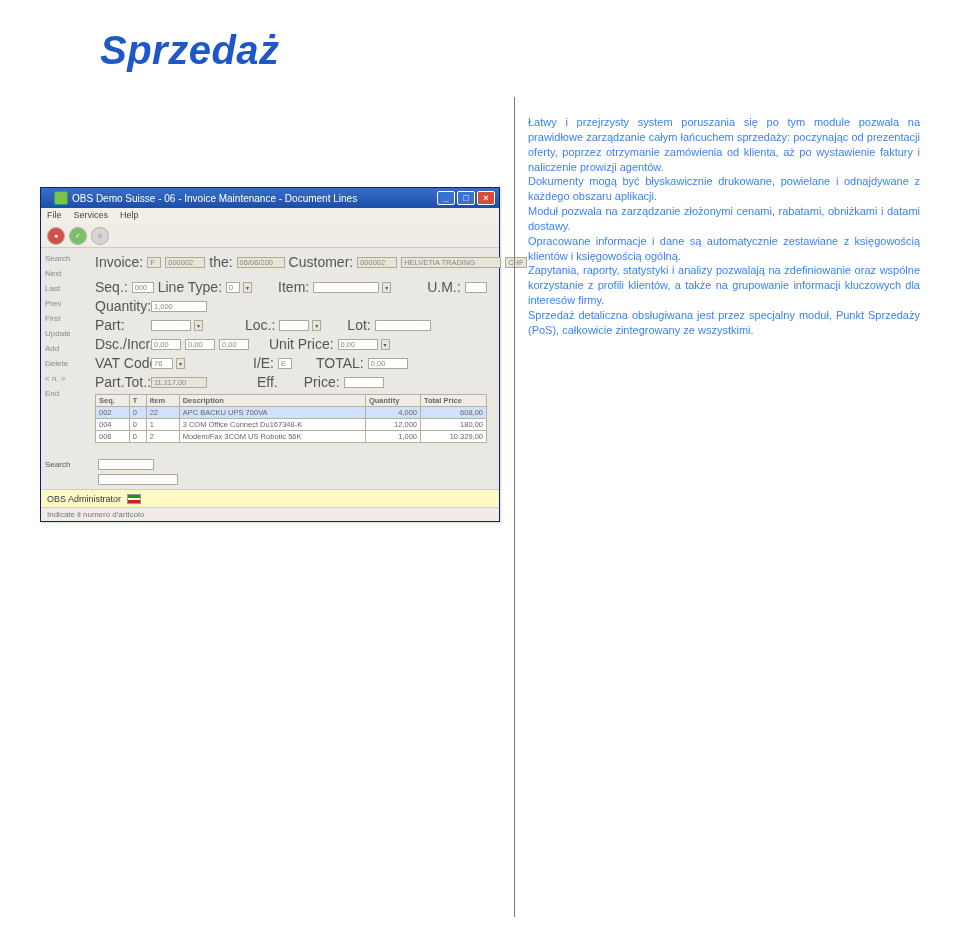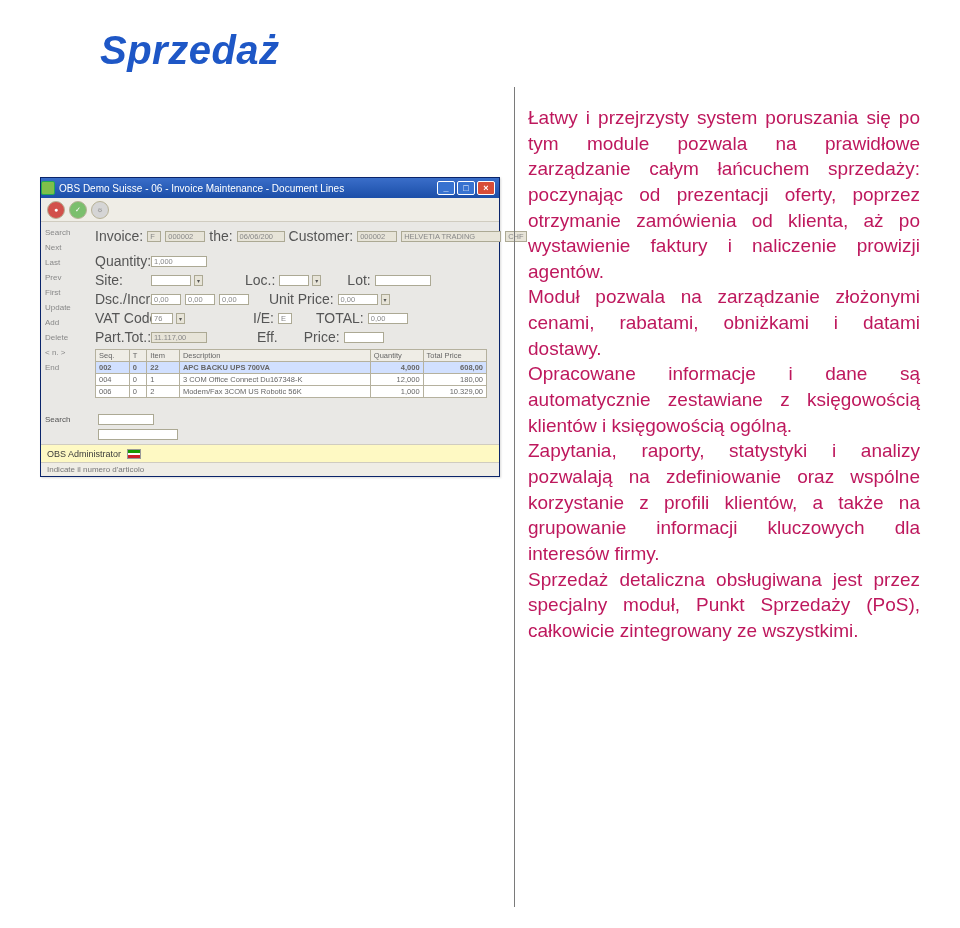--- a/index.html
+++ b/index.html
@@ -1,29 +1,29 @@
 <!DOCTYPE html>
 <html><head>
 <meta charset="utf-8">
 <style>
   * { box-sizing: border-box; margin: 0; padding: 0; }
   html, body { width: 960px; height: 928px; background: #fff; font-family: Arial, Helvetica, sans-serif; }
   .page { width: 960px; height: 928px; position: relative; padding: 28px 40px 40px 40px; }
-  .title { font-size: 40px; font-weight: 900; color: #1e57c6; letter-spacing: 0.5px; margin-bottom: 24px; margin-left: 60px; font-style: italic; font-stretch: condensed; }
+  .title { font-size: 40px; font-weight: 900; color: #1e57c6; letter-spacing: 0.5px; margin-bottom: 34px; margin-left: 60px; font-style: italic; font-stretch: condensed; }
   .layout { display: flex; gap: 26px; }
   .col-left { flex: 0 0 462px; position: relative; }
   .vline { position: absolute; right: -13px; top: -10px; width: 1px; height: 820px; background: #7a7a7a; }
   .col-right { flex: 1; padding-top: 8px; }
-  .para { font-size: 19px; line-height: 1.35; color: #be185d; text-align: justify; }
+  .para { font-size: 11px; line-height: 1.35; color: #3b82f6; text-align: justify; }
   .para + .para { margin-top: 0; }
   .spacer-top { height: 80px; }
 
   
   .win { width: 460px; border: 1px solid #0a246a; background: #e9e8e5; font-family: Tahoma, Arial, sans-serif; font-size: 9px; color: #3b3b3b; box-shadow: 1px 1px 2px rgba(0,0,0,0.15); }
-  .titlebar { height: 20px; background: linear-gradient(#3a6ec9,#1b4ea8); display: flex; align-items: center; padding: 0 4px 0 0; }
+  .titlebar { height: 20px; background: linear-gradient(#3a6ec9,#1b4ea8); display: flex; align-items: center; padding: 0 4px 0 13px; }
   .titlebar .appicon { width: 14px; height: 14px; background: #7fbf4a; border: 1px solid #2a5; border-radius: 2px; margin-right: 4px; }
   .titlebar .wtitle { color: #fff; font-size: 10px; flex: 1; white-space: nowrap; overflow: hidden; }
   .winbtns { display: flex; gap: 2px; }
   .winbtn { width: 18px; height: 14px; border: 1px solid #fff; border-radius: 2px; display: flex; align-items: center; justify-content: center; font-size: 9px; font-weight: bold; }
   .min { background: #3772d0; color: #fff; }
   .max { background: #3772d0; color: #fff; }
   .cls { background: #d84d38; color: #fff; }
   .menubar { height: 16px; background: #f1efe8; display: flex; gap: 12px; padding: 2px 6px; font-size: 9px; color: #444; }
   .toolbar { height: 24px; background: #efede6; display: flex; align-items: center; gap: 4px; padding: 2px 6px; border-bottom: 1px solid #d0ccc0; }
   .tbtn { width: 18px; height: 18px; border: 1px solid #b7b297; border-radius: 50%; display: flex; align-items: center; justify-content: center; font-size: 7px; background: #fff; }
@@ -35,22 +35,22 @@
   .sidebar span { font-size: 8px; }
   .content { flex: 1; padding: 6px 8px 4px 0; }
   .row { display: flex; align-items: center; gap: 4px; margin-bottom: 3px; white-space: nowrap; }
   .lbl { font-size: 14px; color: #555; }
   .fld { background: #fff; border: 1px solid #aca994; height: 11px; font-size: 7.5px; padding: 0 2px; display: inline-flex; align-items: center; color: #888; }
   .fld.dis { background: #e7e4d8; }
   .w14 { width: 14px; } .w22 { width: 22px; } .w30 { width: 30px; } .w40 { width: 40px; } .w48 { width: 48px; } .w56 { width: 56px; } .w66 { width: 66px; } .w80 { width: 80px; } .w100 { width: 100px; }
   .caret { width: 9px; height: 11px; background: #e7e4d8; border: 1px solid #aca994; display: inline-flex; align-items: center; justify-content: center; font-size: 6px; color: #555; margin-left: -1px; }
   table.data { width: 392px; border-collapse: collapse; margin-top: 4px; }
   table.data th, table.data td { border: 1px solid #b5b19e; font-size: 7.5px; padding: 1px 3px; color: #666; text-align: left; background: #fff; }
-  table.data th { background: #efede6; font-weight: normal; }
-  table.data tr.sel td { background: #d1e0ff; font-weight: bold; }
+  table.data th { background: #efede6; font-weight: bold; }
+  table.data tr.sel td { background: #d1e0ff; }
   table.data td.r { text-align: right; }
   .search-sec { display: flex; align-items: center; gap: 3px; padding: 6px 0 4px 4px; }
   .search-sec .lbl2 { font-size: 8px; color: #555; width: 50px; }
   .status { height: 18px; display: flex; align-items: center; padding: 0 6px; border-top: 1px solid #d0ccc0; background: #fef9c3; }
   .status .flag { width: 14px; height: 10px; background: linear-gradient(#189a00 33%, #fff 33% 66%, #cd212a 66%); border: 1px solid #999; margin-left: 6px; }
   .status2 { height: 14px; display: flex; align-items: center; padding: 0 6px; background: #efede6; font-size: 8px; color: #777; border-top: 1px solid #d0ccc0; }
 </style>
 </head>
 <body>
 
@@ -64,20 +64,25 @@
 
       <div class="win">
         <div class="titlebar">
           <div class="appicon"></div>
           <div class="wtitle">OBS Demo Suisse - 06 - Invoice Maintenance - Document Lines</div>
           <div class="winbtns">
             <div class="winbtn min">_</div>
             <div class="winbtn max">□</div>
             <div class="winbtn cls">×</div>
           </div>
+        </div>
+        <div class="menubar">
+          <span>File</span>
+          <span>Services</span>
+          <span>Help</span>
         </div>
         <div class="toolbar">
           <div class="tbtn red">●</div>
           <div class="tbtn grn">✓</div>
           <div class="tbtn gry">☼</div>
         </div>
 
         <div class="client">
           <div class="sidebar">
             <span>Search</span>
@@ -101,28 +106,42 @@
               <span class="lbl">the:</span>
               <span class="fld dis w48">06/06/200</span>
               <span class="lbl">Customer:</span>
               <span class="fld dis w40">000002</span>
               <span class="fld dis w100">HELVETIA TRADING</span>
               <span class="fld dis w22">CHF</span>
             </div>
 
             <div style="height:6px"></div>
 
+            <div class="row">
+              <span class="lbl">Seq.:</span>
+              <span class="fld w22">000</span>
+              <span class="lbl">Line Type:</span>
+              <span class="fld w14">0</span>
+              <span class="caret">▾</span>
+              <span style="width:18px"></span>
+              <span class="lbl">Item:</span>
+              <span class="fld w66"></span>
+              <span class="caret">▾</span>
+              <span style="width:28px"></span>
+              <span class="lbl">U.M.:</span>
+              <span class="fld w22"></span>
+            </div>
 
             <div class="row">
               <span class="lbl" style="width:52px">Quantity:</span>
               <span class="fld w56">1,000</span>
             </div>
 
             <div class="row">
-              <span class="lbl" style="width:52px">Site:</span>
+              <span class="lbl" style="width:52px">Part:</span>
               <span class="fld w40"></span>
               <span class="caret">▾</span>
               <span style="width:34px"></span>
               <span class="lbl">Loc.:</span>
               <span class="fld w30"></span>
               <span class="caret">▾</span>
               <span style="width:18px"></span>
               <span class="lbl">Lot:</span>
               <span class="fld w56"></span>
             </div>
@@ -216,19 +235,20 @@
           <div class="flag"></div>
         </div>
         <div class="status2">
           <span>Indicate il numero d'articolo</span>
         </div>
       </div>
     </div>
 
     <div class="col-right">
       <p class="para">Łatwy i przejrzysty system poruszania się po tym module pozwala na prawidłowe zarządzanie całym łańcuchem sprzedaży: poczynając od prezentacji oferty, poprzez otrzymanie zamówienia od klienta, aż po wystawienie faktury i naliczenie prowizji agentów.</p>
+      <p class="para">Dokumenty mogą być błyskawicznie drukowane, powielane i odnajdywane z każdego obszaru aplikacji.</p>
       <p class="para">Moduł pozwala na zarządzanie złożonymi cenami, rabatami, obniżkami i datami dostawy.</p>
       <p class="para">Opracowane informacje i dane są automatycznie zestawiane z księgowością klientów i księgowością ogólną.</p>
       <p class="para">Zapytania, raporty, statystyki i analizy pozwalają na zdefiniowanie oraz wspólne korzystanie z profili klientów, a także na grupowanie informacji kluczowych dla interesów firmy.</p>
       <p class="para">Sprzedaż detaliczna obsługiwana jest przez specjalny moduł, Punkt Sprzedaży (PoS), całkowicie zintegrowany ze wszystkimi.</p>
     </div>
   </div>
 </div>
 
 </body></html>

